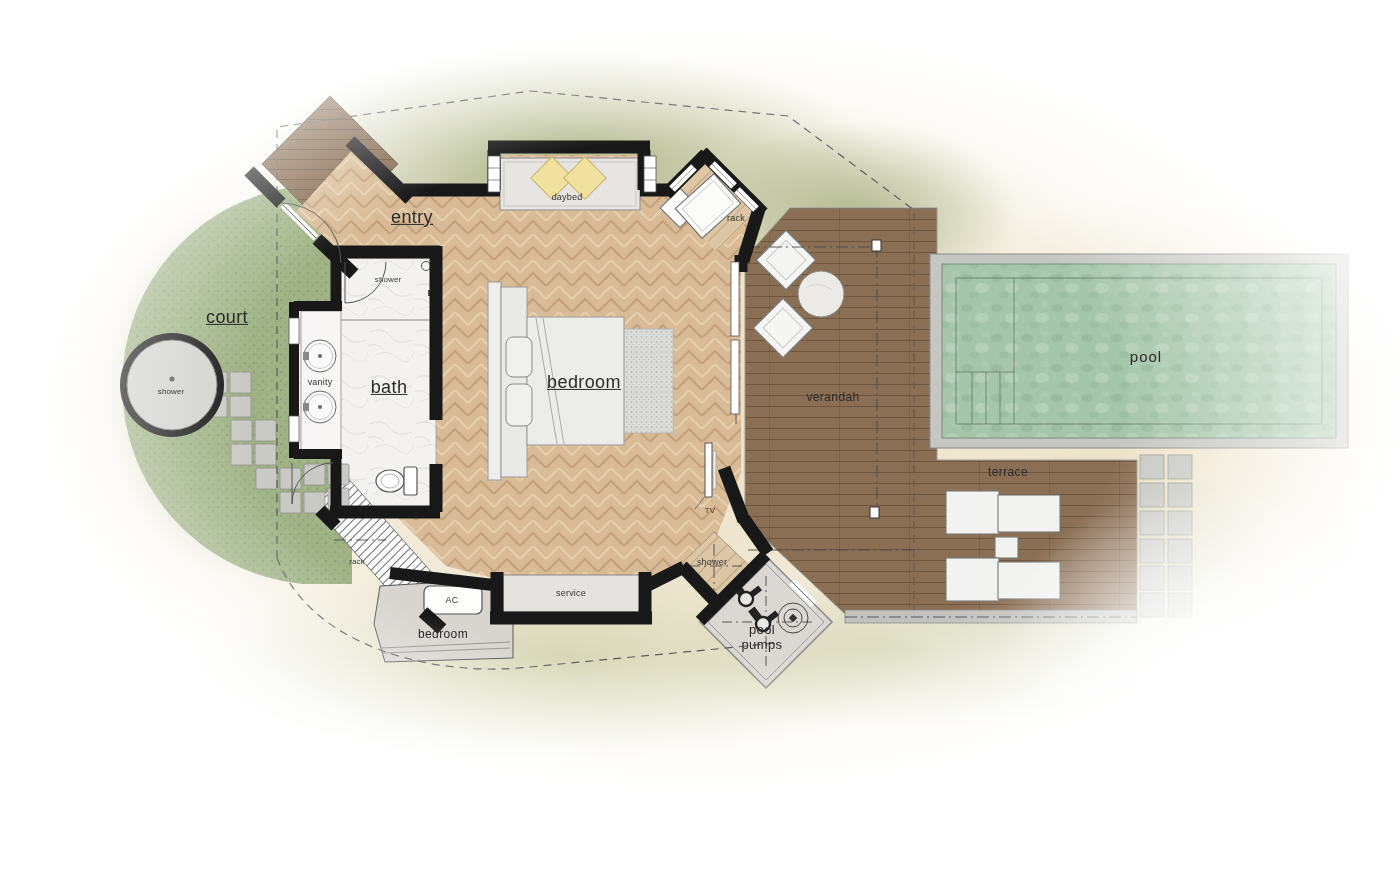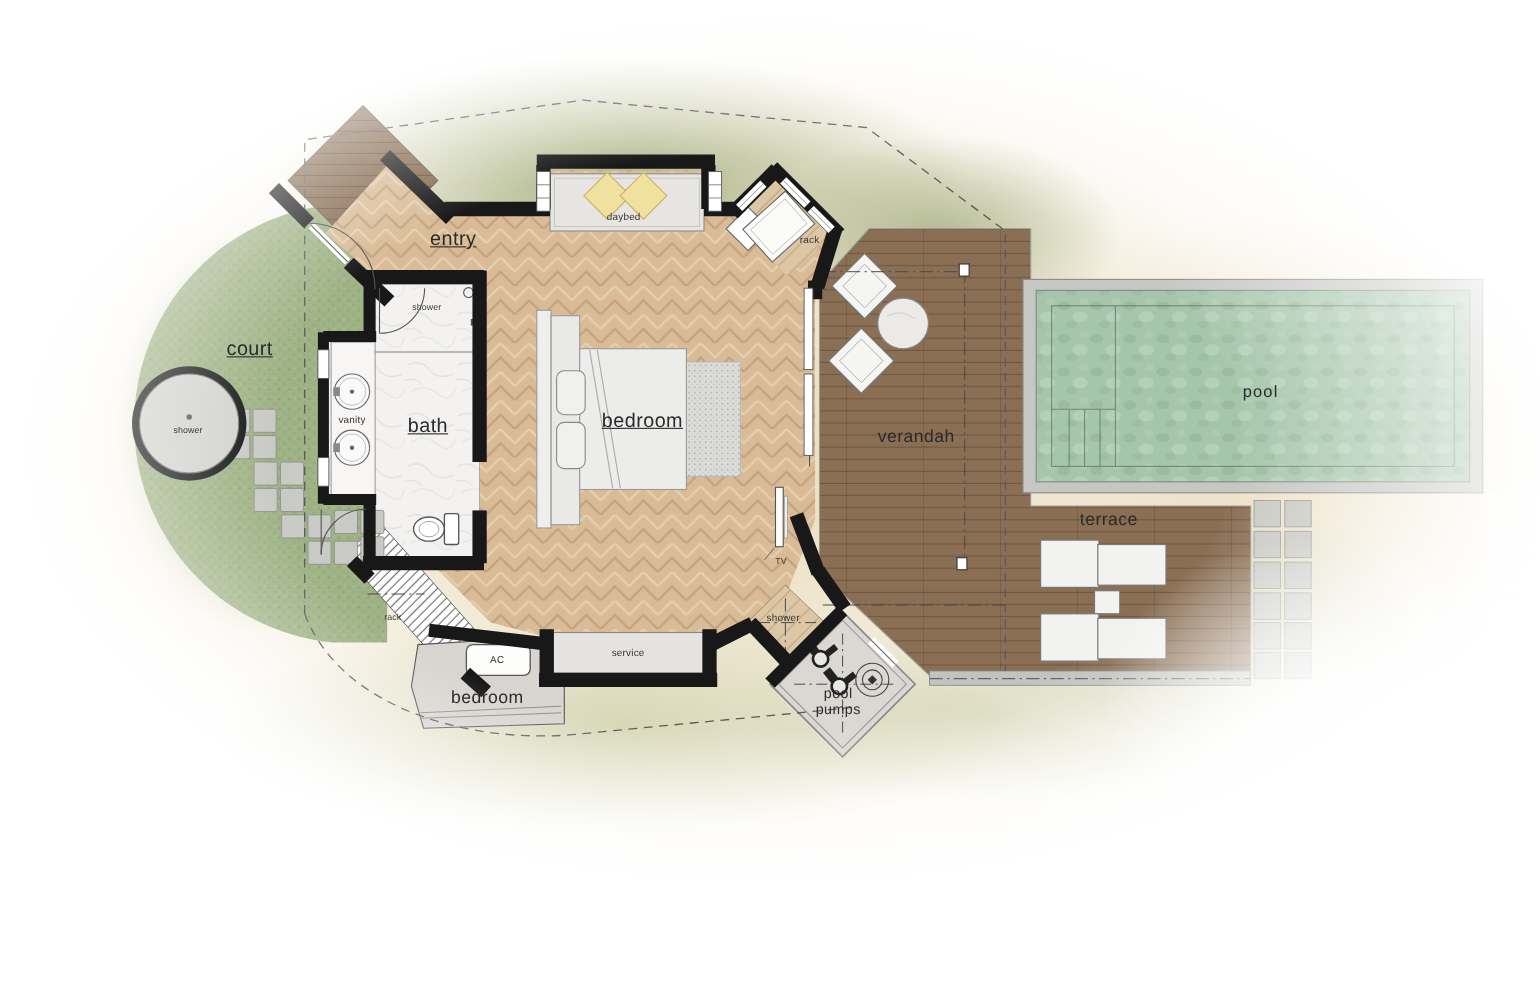--- a/index.html
+++ b/index.html
@@ -17,21 +17,21 @@
     radial-gradient(ellipse 740px 430px at 700px 410px, rgba(236,224,196,.85), rgba(236,224,196,0) 92%);
   }
   .vignette{position:absolute;inset:0;pointer-events:none;background:
     radial-gradient(ellipse 300px 220px at 1210px 640px, rgba(255,255,255,.9), rgba(255,255,255,0) 70%),
     radial-gradient(ellipse 56% 52% at 49% 45%, rgba(255,255,255,0) 56%, rgba(255,255,255,.55) 80%, #ffffff 97%);
   }
   svg{position:absolute;left:0;top:0;}
   .lbl{position:absolute;transform:translate(-50%,-50%);color:#2b2b2b;white-space:pre-line;
        text-align:center;line-height:1.12;letter-spacing:.4px;}
   .lbl.big{font-size:18px;text-decoration:underline;}
-  .lbl.mid{font-size:16px;}
+  .lbl.mid{font-size:12px;}
   .lbl.sm{font-size:9px;letter-spacing:.2px;color:#333;}
   .lbl.xs{font-size:8px;letter-spacing:.1px;color:#3a3a3a;}
   .lbl.pool{font-size:15px;letter-spacing:1px;}
 </style>
 </head>
 <body>
 
 <div id="stage">
   <div class="bg"></div>
 

